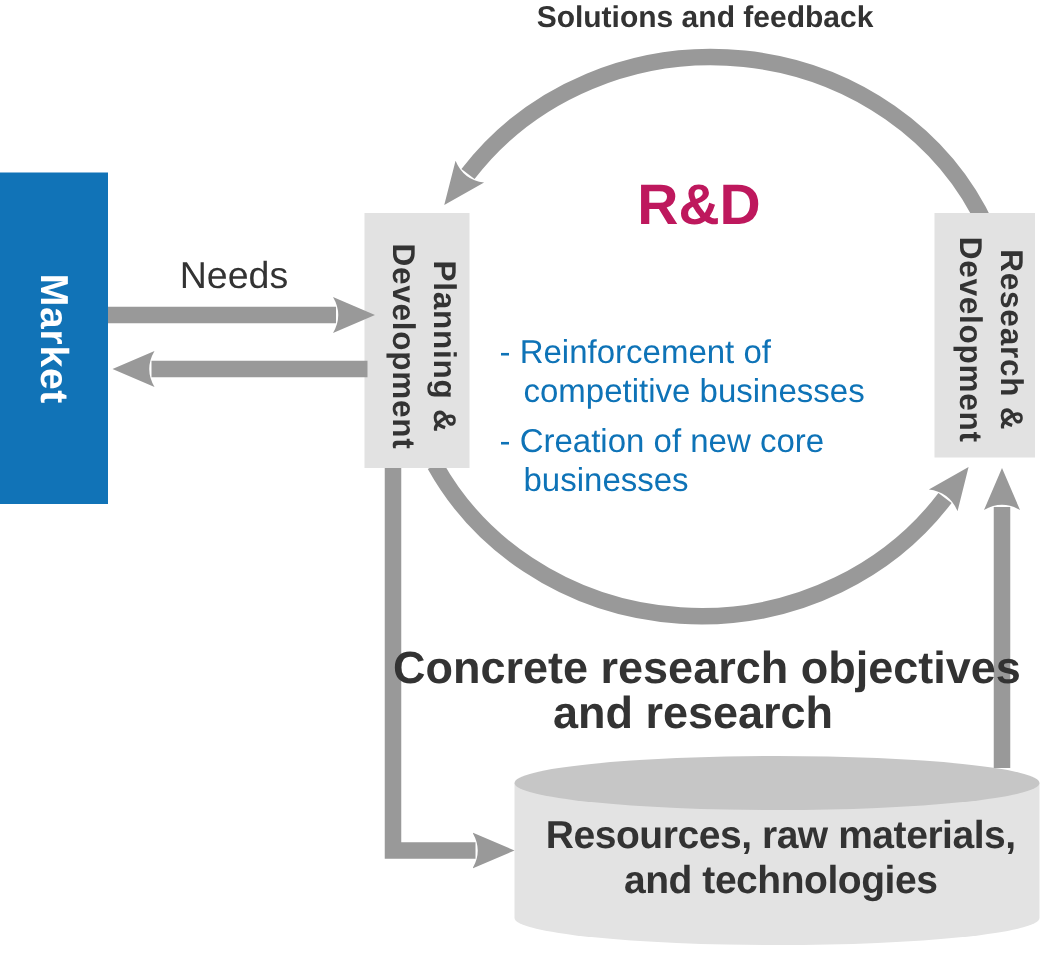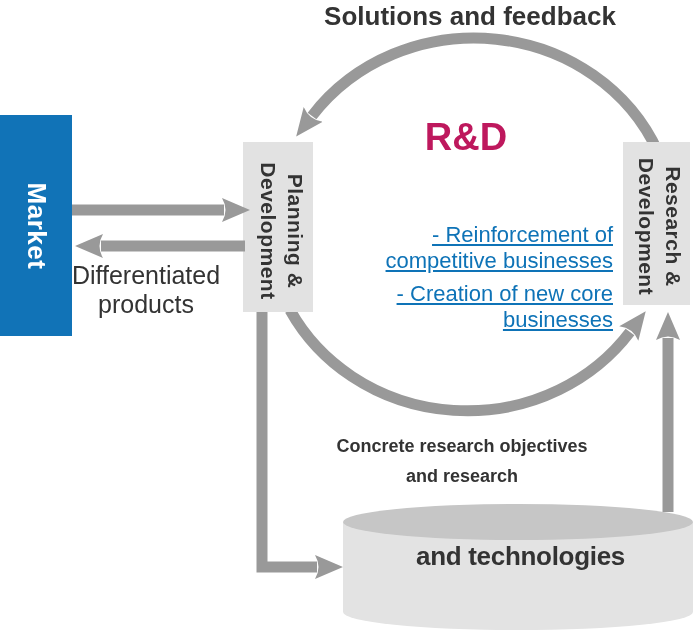--- a/index.html
+++ b/index.html
@@ -16,21 +16,21 @@
     position:absolute;transform:rotate(90deg);
     text-align:center;color:#333333;font-weight:bold;
     letter-spacing:0.5px;white-space:nowrap;
   }
   .vline{display:block;}
   
   .lbl{position:absolute;color:#333333;text-align:center;white-space:nowrap;}
   .line{display:block;white-space:nowrap;}
   .blue{color:#be185d;}
   .bold{font-weight:bold;}
-  .bullets{position:absolute;color:#0e73b7;font-size:22px;line-height:26px;text-align:right;text-decoration:underline;}
+  .bullets{position:absolute;color:#0e73b7;font-size:22px;line-height:26px;text-align:left;}
   .bullet{padding-left:16px;text-indent:-16px;margin:0 0 7px 0;}
 </style>
 </head>
 <body>
 
 <div id="stage">
 
   <svg class="layer" width="694" height="640">
     <defs>
       <marker id="ah1" markerUnits="userSpaceOnUse" markerWidth="30" markerHeight="28" refX="2" refY="14" orient="auto">
@@ -66,38 +66,36 @@
   <div class="vtext" style="left:193px;top:192px;width:170px;height:70px;line-height:27px;font-size:21px;padding-top:8px;">
     <span class="vline">Planning &amp;</span>
     <span class="vline">Development</span>
   </div>
 
   <div class="vtext" style="left:575px;top:190px;width:163px;height:67px;line-height:27px;font-size:21px;padding-top:6px;">
     <span class="vline">Research &amp;</span>
     <span class="vline">Development</span>
   </div>
 
-  <div class="lbl bold" style="left:280px;top:1px;width:380px;font-size:26px;">Solutions and feedback</div>
+  <div class="lbl bold" style="left:280px;top:1px;width:380px;font-size:20px;">Solutions and feedback</div>
 
+  <div class="lbl" style="left:76px;top:170px;width:160px;font-size:25px;">Needs</div>
 
-  <div class="lbl" style="left:66px;top:261px;width:160px;font-size:25px;line-height:29px;">
-    <span class="line">Differentiated</span>
-    <span class="line">products</span>
-  </div>
 
   <div class="lbl blue bold" style="left:366px;top:116px;width:200px;font-size:38px;">R&amp;D</div>
 
 
   <div class="bullets" style="left:333px;top:222px;width:280px;">
     <div class="bullet">- Reinforcement of competitive businesses</div>
     <div class="bullet">- Creation of new core businesses</div>
   </div>
 
-  <div class="lbl bold" style="left:262px;top:431px;width:400px;font-size:18px;line-height:30px;">
+  <div class="lbl bold" style="left:262px;top:431px;width:400px;font-size:30px;line-height:30px;">
     <span class="line">Concrete research objectives</span>
     <span class="line">and research</span>
   </div>
 
   <div class="lbl bold" style="left:348px;top:541px;width:345px;font-size:26px;line-height:30px;letter-spacing:-0.3px;">
+    <span class="line">Resources, raw materials,</span>
     <span class="line">and technologies</span>
   </div>
 
 </div>
 
 </body></html>

